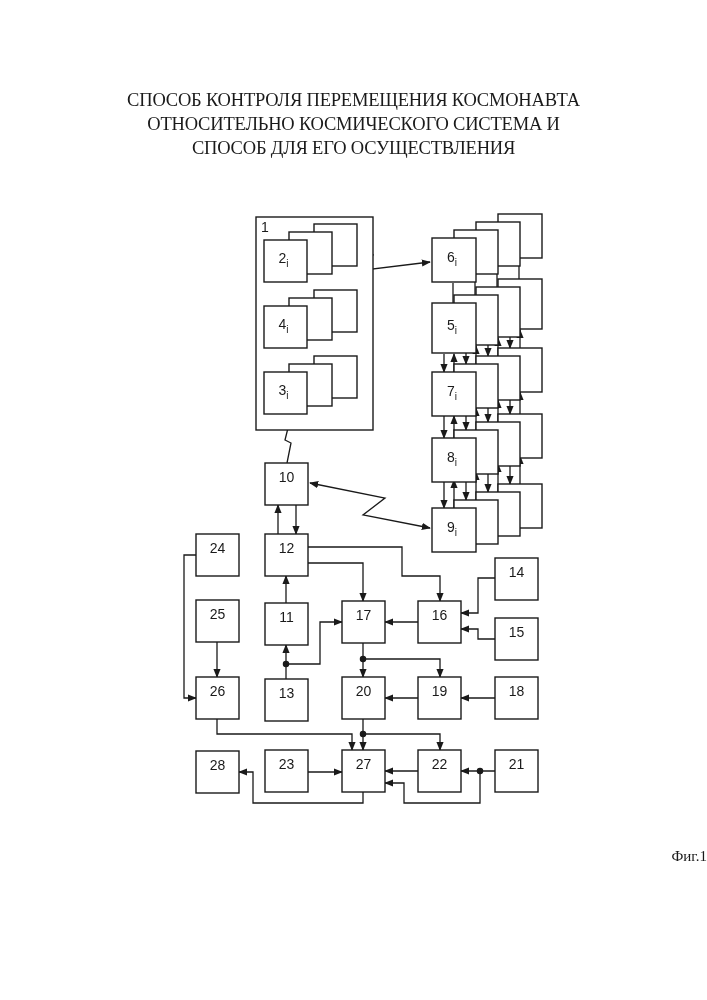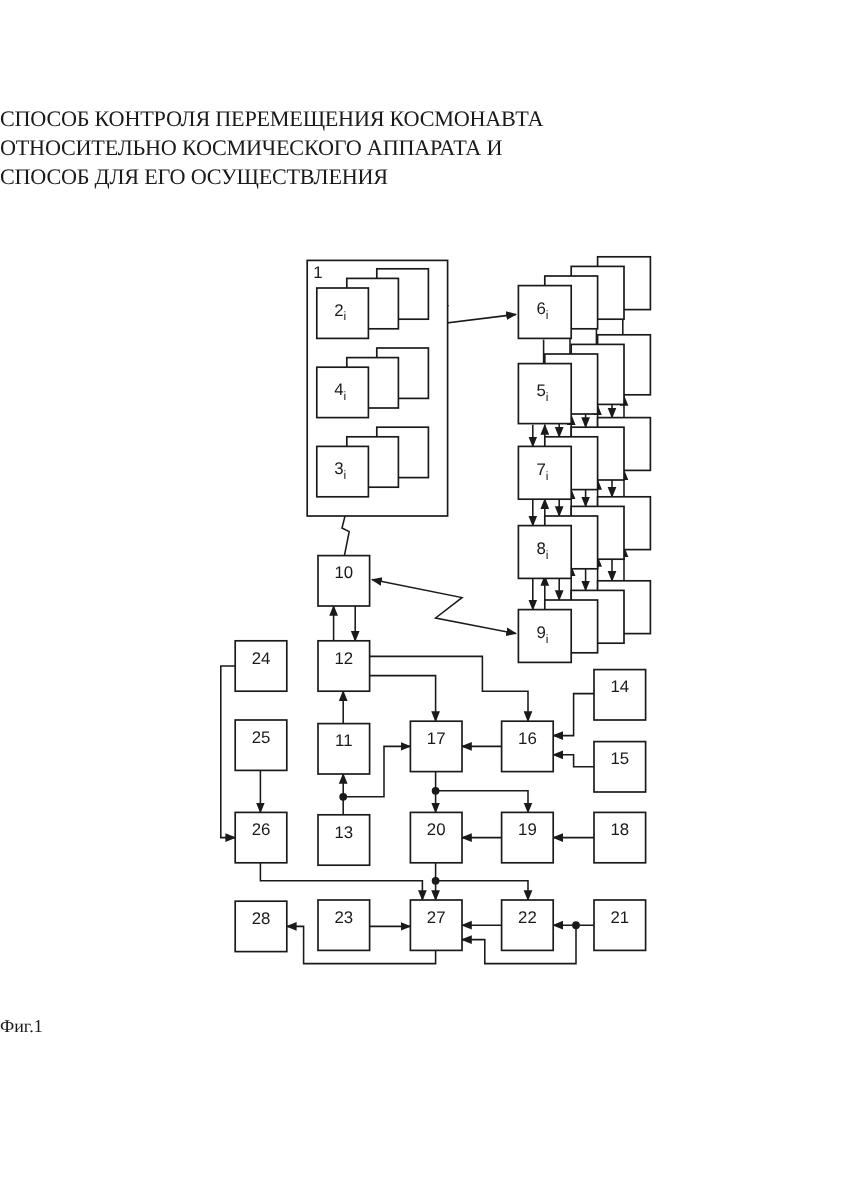--- a/index.html
+++ b/index.html
@@ -1,43 +1,43 @@
 <!DOCTYPE html>
 <html><head>
   <meta charset="utf-8">
   <style>
     html, body { margin: 0; padding: 0; background: #ffffff; }
     body { width: 707px; height: 1000px; position: relative; overflow: hidden; }
     .title {
       position: absolute; left: 0; width: 707px; top: 88px;
-      text-align: left;
+      text-align: center;
       font-family: "Liberation Serif", serif;
       font-size: 18.5px; line-height: 24px; color: #1a1a1a;
       letter-spacing: -0.2px;
     }
     .title div { white-space: nowrap; }
     .caption {
       position: absolute; left: 0; width: 707px; top: 848px;
-      text-align: left;
+      text-align: right;
       font-family: "Liberation Serif", serif;
       font-size: 15px; color: #1a1a1a;
     }
     svg#diagram { position: absolute; left: 0; top: 0; }
     svg text {
       font-family: "Liberation Sans", sans-serif;
       font-size: 14px; fill: #1a1a1a;
     }
     svg text .sub { font-size: 10px; }
   </style>
 </head>
 <body>
 
 <div class="title">
   <div>СПОСОБ КОНТРОЛЯ ПЕРЕМЕЩЕНИЯ КОСМОНАВТА</div>
-  <div>ОТНОСИТЕЛЬНО КОСМИЧЕСКОГО АППАРАТА И</div>
+  <div>ОТНОСИТЕЛЬНО КОСМИЧЕСКОГО СИСТЕМА И</div>
   <div>СПОСОБ ДЛЯ ЕГО ОСУЩЕСТВЛЕНИЯ</div>
 </div>
 
 <svg id="diagram" width="707" height="1000" viewBox="0 0 707 1000">
   <defs>
     <marker id="arr" viewBox="0 0 10 10" refX="9" refY="5" markerWidth="7" markerHeight="7" orient="auto-start-reverse">
       <path d="M0,1 L10,5 L0,9 z" fill="#1a1a1a"></path>
     </marker>
   </defs>
   <g id="layer-lines" stroke="#1a1a1a" stroke-width="1.3" fill="none">

